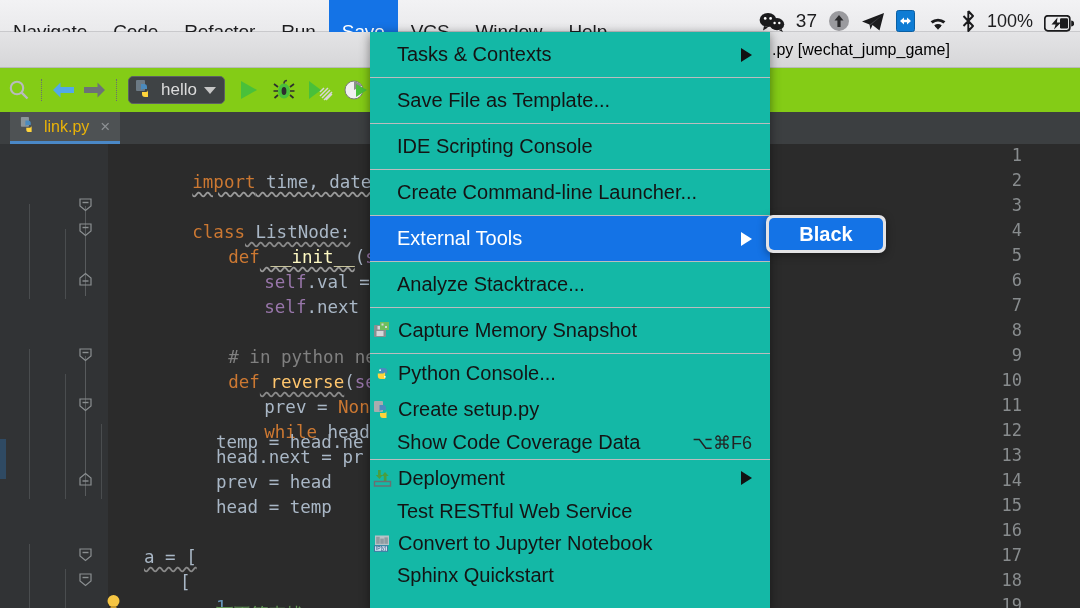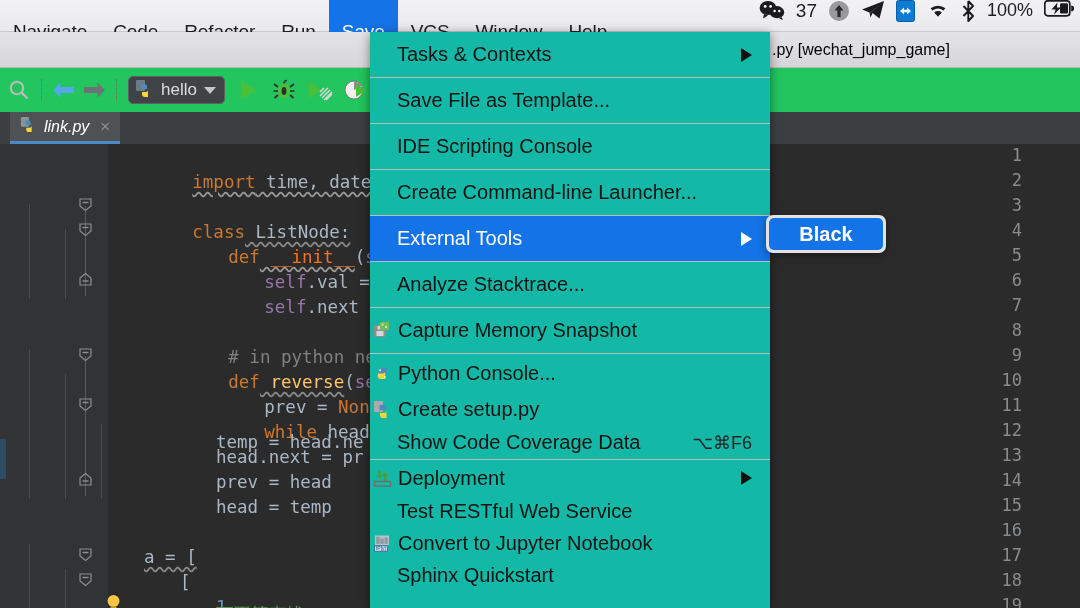--- a/index.html
+++ b/index.html
@@ -16,21 +16,21 @@
     position:absolute; left:0; top:0; width:1080px; height:32px;
     background:linear-gradient(180deg,#f2f2f4 0%,#eaeaec 100%);
     border-bottom:1px solid #c9c9cc;
     display:flex; align-items:center;
   }
   .macbar .mitem {
     font-size:19px; color:#1d1d1f; padding:16px 13px; height:32px;
     line-height:32px; white-space:nowrap; letter-spacing:-0.1px;
   }
   .macbar .mitem.active { background:#1473e6; color:#fff; }
-  .tray { position:absolute; right:6px; top:0; height:32px; display:flex; align-items:flex-start; gap:11px; }
+  .tray { position:absolute; right:6px; top:0; height:32px; display:flex; align-items:flex-end; gap:11px; }
   .tray .ticon { display:flex; align-items:center; justify-content:center; }
   .tray .tcount { font-size:19px; color:#1d1d1f; }
   .tray .tpct { font-size:18px; color:#1d1d1f; }
 
   
   .ide-title {
     position:absolute; left:0; top:32px; width:1080px; height:36px;
     background:linear-gradient(180deg,#e4e4e6 0%,#d6d6d8 100%);
     border-bottom:1px solid #b9b9bb;
     display:flex; align-items:center; justify-content:center;
@@ -39,40 +39,40 @@
   .ide-title .tico {
     width:17px; height:20px; margin-right:9px; background:#f4f5f7;
     border:1px solid #a9b0ba; border-radius:2px; position:relative;
     font-size:11px; color:#4a90d9; font-style:italic;
     display:flex; align-items:center; justify-content:center;
     font-family:"Liberation Serif", serif;
   }
 
   .toolbar {
     position:absolute; left:0; top:68px; width:1080px; height:44px;
-    background:#22c55e; display:flex; align-items:center; padding-left:4px;
+    background:#84cc16; display:flex; align-items:center; padding-left:4px;
   }
   .tb-sep { width:1px; height:22px; border-left:1px dotted #6b6e70; margin:0 7px; }
   .tb-btn { width:30px; height:30px; display:flex; align-items:center; justify-content:center; }
   .runcfg {
     height:28px; border:1px solid #5c6164; border-radius:5px;
     display:flex; align-items:center; gap:7px; padding:0 8px 0 6px; margin-left:4px;
     background:#3f4345;
   }
   .runcfg .rc-label { font-size:17px; color:#dcdcdc; }
   .caret-dn { width:0;height:0;border-left:6px solid transparent;border-right:6px solid transparent;border-top:7px solid #c6c6c6; }
 
   
   .tabstrip { position:absolute; left:0; top:112px; width:1080px; height:32px; background:#3c3f41; }
   .tab {
     position:absolute; left:10px; top:0; height:32px; background:#4e5254;
     display:flex; align-items:center; gap:7px; padding:0 10px 0 10px;
     border-bottom:3px solid #4a88c7;
   }
-  .tab .tname { font-size:16px; color:#ffffff;font-style:italic; }
+  .tab .tname { font-size:16px; color:#eab308; }
   .tab .tclose { font-size:17px; color:#8d9194; margin-left:4px; }
 
   
   .editor { position:absolute; left:0; top:144px; width:1080px; height:464px; background:#2b2b2b; }
   .leftstrip { position:absolute; left:0; top:0; width:6px; height:464px; background:#313335; }
   .leftmark  { position:absolute; left:0; top:295px; width:6px; height:40px; background:#2f4a63; }
   .gutter { position:absolute; left:6px; top:0; width:102px; height:464px; background:#313335; }
   .lnum { position:absolute; right:58px; font-family:"DejaVu Sans Mono", monospace; font-size:17px; color:#888c8e; text-align:right; width:40px; }
   .fold { position:absolute; left:78px; width:16px; height:16px; }
   .foldline { position:absolute; left:85px; width:1px; background:#585b5d; }
@@ -81,21 +81,21 @@
     font-family:"DejaVu Sans Mono", monospace; font-size:17.5px; line-height:25px;
     color:#a9b7c6; white-space:pre; overflow:hidden; padding-top:1px;
   }
   .codeline { position:absolute; left:0; height:25px; white-space:pre; }
   .ind-guide { position:absolute; width:1px; background:#4a4d4f; }
   .k  { color:#cc7832; }           
   .s  { color:#9876aa; }           
   .fn { color:#ffc66d; }           
   .cm { color:#808080; }           
   .nm { color:#6897bb; }           
-  .mg { color:#f97316; }           
+  .mg { color:#fef9c3; }           
   .cn { color:#a9b7c6; }
   .zh { color:#629755; }
   .squig { text-decoration: underline; text-decoration-style: wavy; text-decoration-color:#8a8a8a; text-underline-offset:3px; }
   .ulw   { text-decoration: underline; text-decoration-style: wavy; text-decoration-color:#9a9a9a; text-underline-offset:3px;}
 
   .bulb { position:absolute; left:106px; top:593px; width:18px; height:18px; }
   .rt-scroll { position:absolute; right:0; top:0; width:14px; height:464px; background:#2b2b2b; }
 
   
   .menu {

